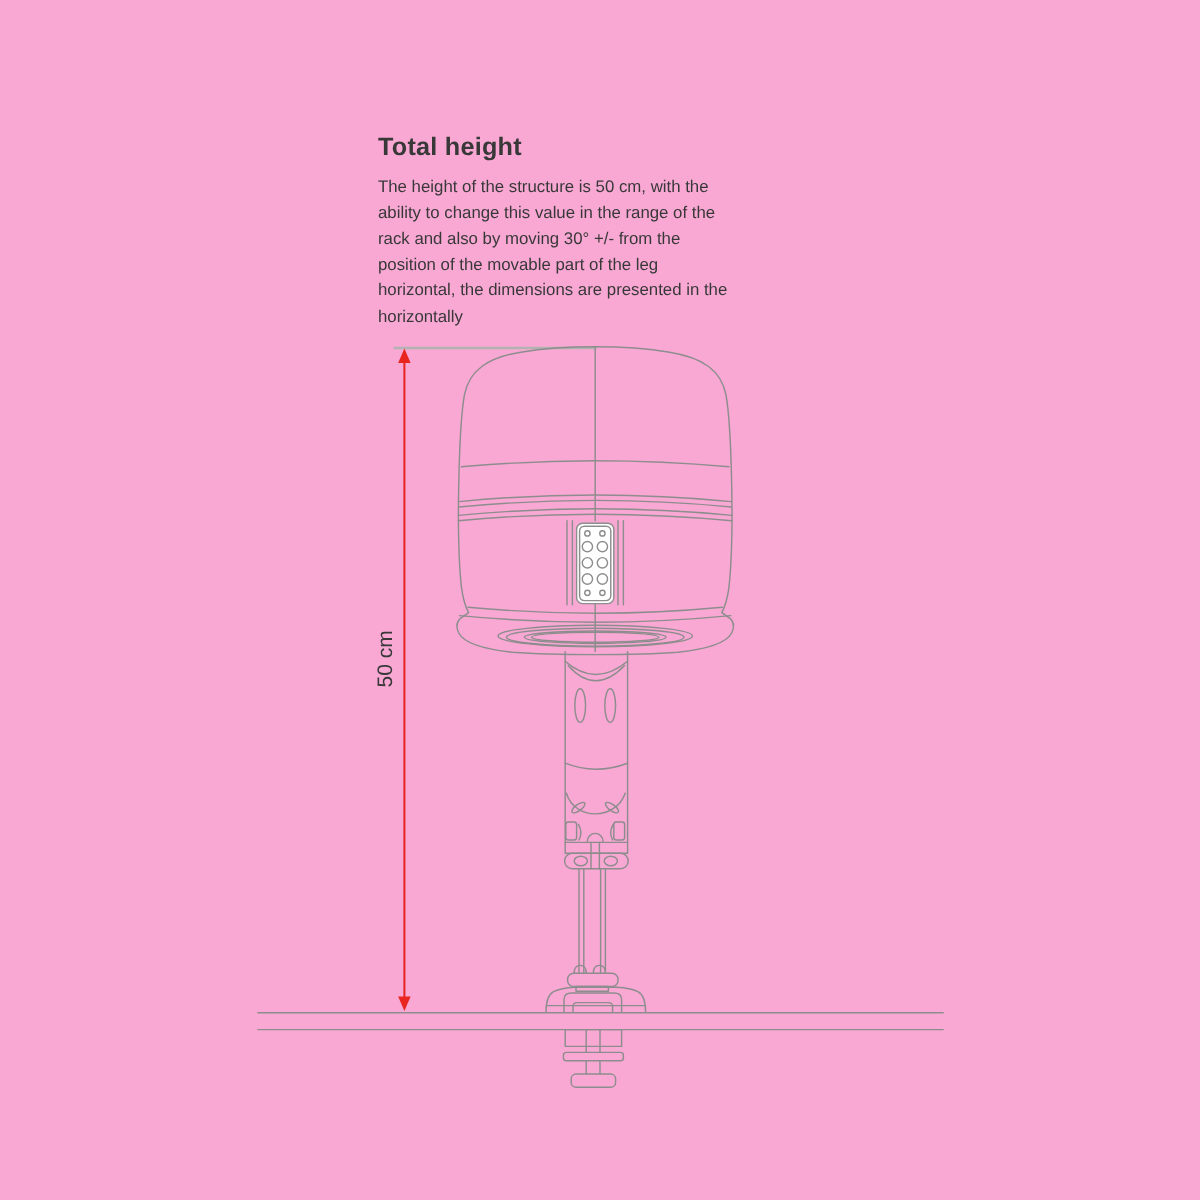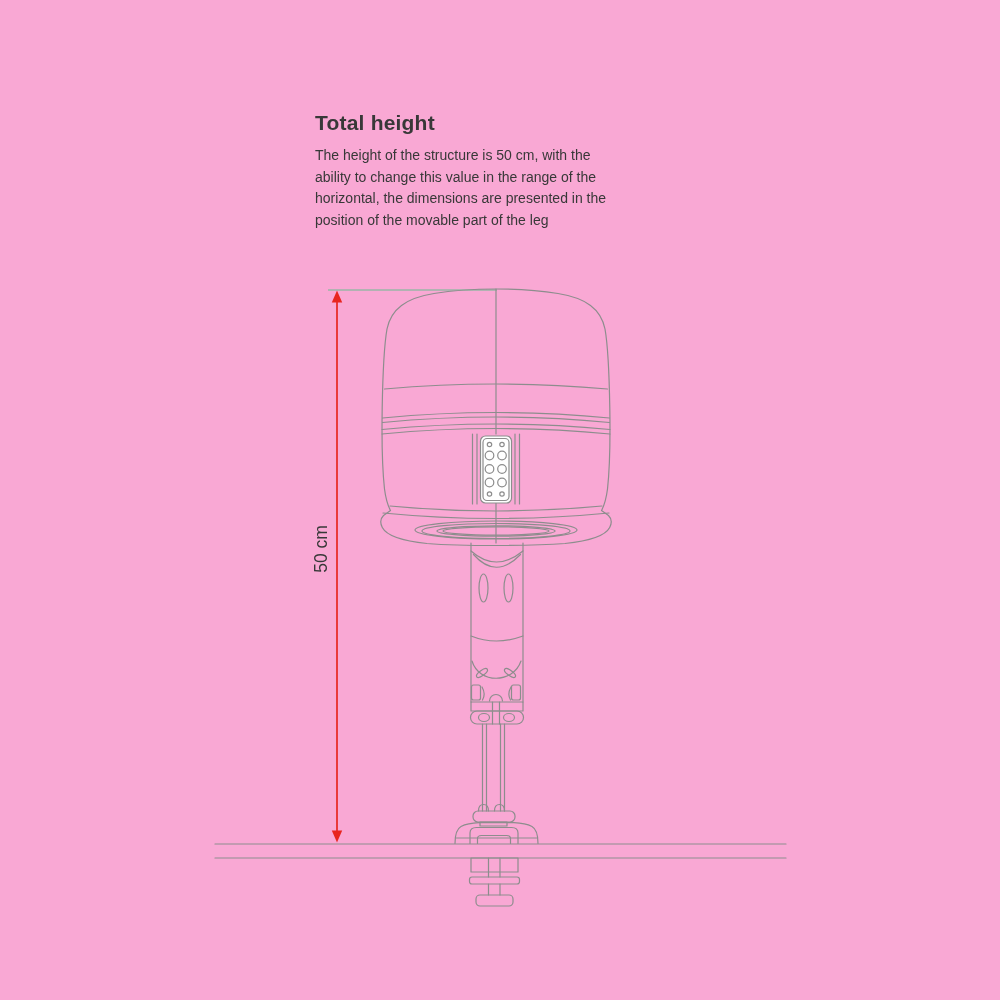--- a/index.html
+++ b/index.html
@@ -56,22 +56,24 @@
 </head>
 <body>
 
 <div class="page">
 
   <div class="title">Total height</div>
 
   <div class="description">
     <div class="line">The height of the structure is 50 cm, with the</div>
     <div class="line">ability to change this value in the range of the</div>
+    <div class="line">rack and also by moving 30° +/- from the</div>
+    <div class="line">position of the movable part of the leg</div>
     <div class="line">horizontal, the dimensions are presented in the</div>
-    <div class="line">position of the movable part of the leg</div>
+    <div class="line">horizontally</div>
   </div>
 
   <div class="dim-label">50 cm</div>
 
   <svg class="diagram" width="1000" height="1000" viewBox="0 0 1000 1000" aria-hidden="true">
 
     <g>
       <line class="ext-line" x1="328" y1="290" x2="497" y2="290"></line>
     </g>
 

